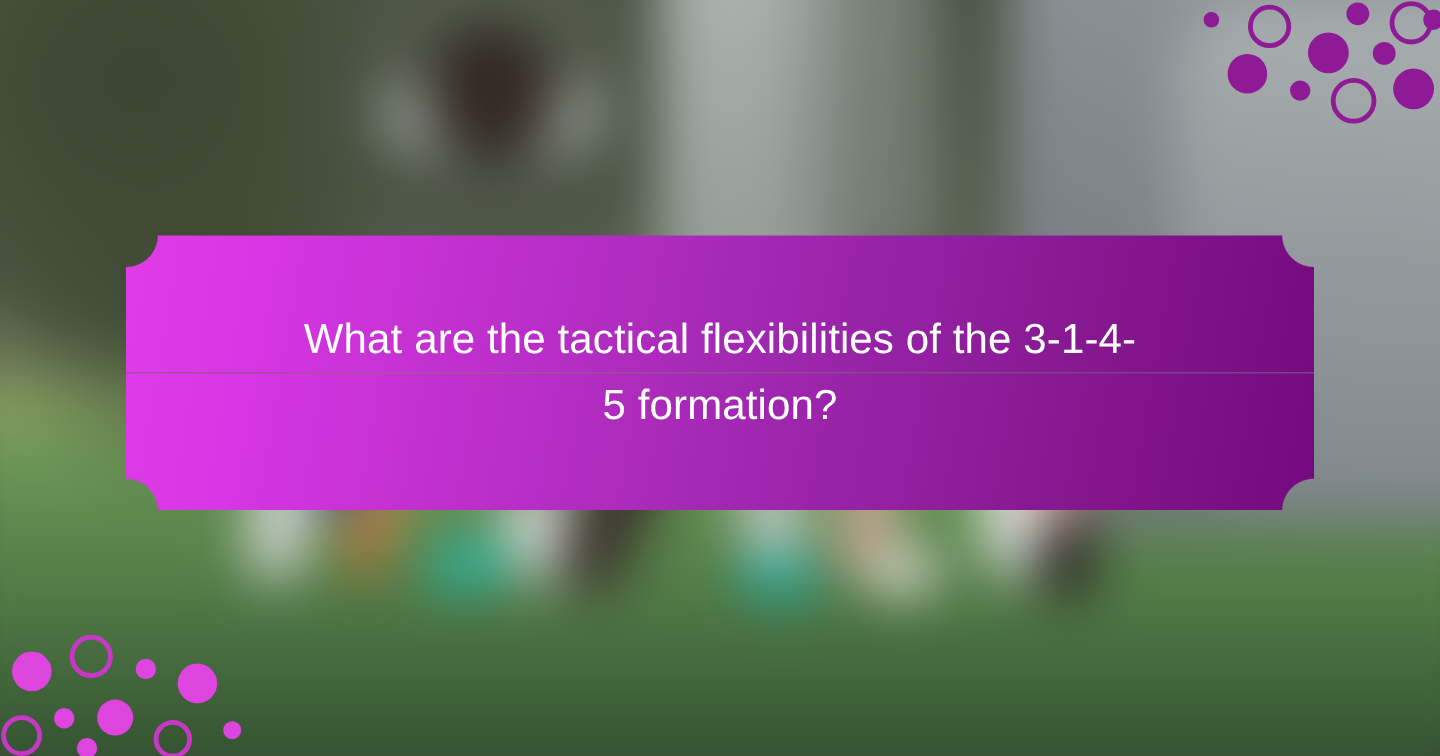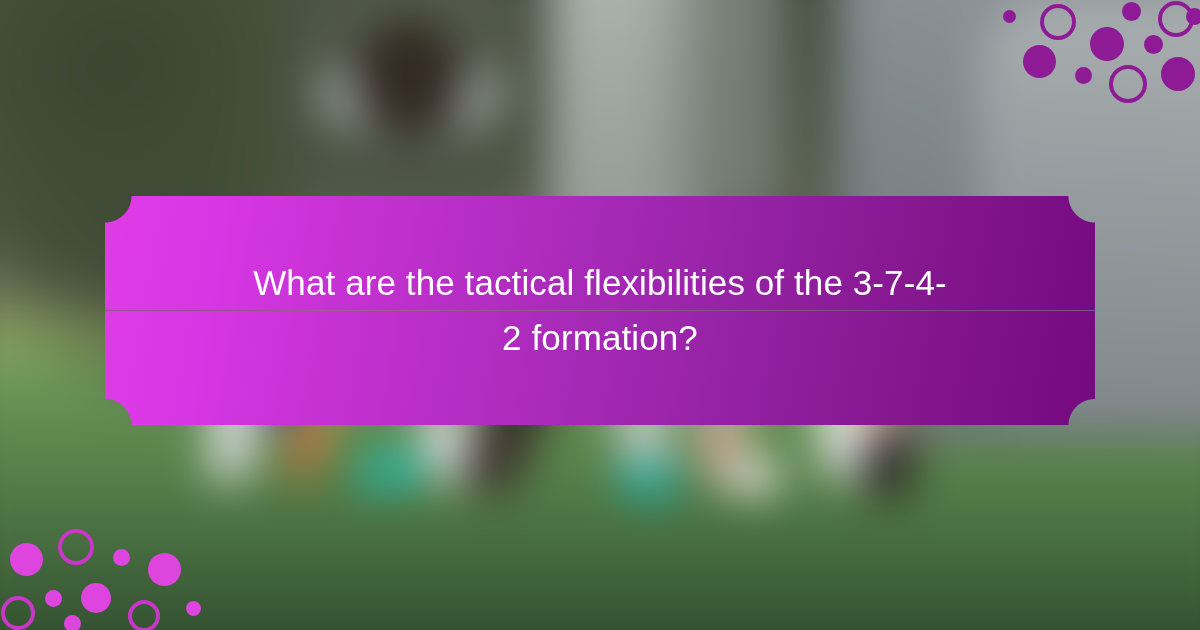--- a/index.html
+++ b/index.html
@@ -234,16 +234,16 @@
       <div class="deco-circle" style="left: 148px; top: 553px; width: 33px; height: 33px; background: rgb(222, 69, 222);"></div>
       <div class="deco-circle" style="left: 45px; top: 590px; width: 17px; height: 17px; background: rgb(222, 69, 222);"></div>
       <div class="deco-circle" style="left: 81px; top: 583px; width: 30px; height: 30px; background: rgb(222, 69, 222);"></div>
       <div class="deco-circle" style="left: 1px; top: 596px; width: 34px; height: 34px; border: 4px solid rgb(199, 56, 199); background: transparent;"></div>
       <div class="deco-circle" style="left: 128px; top: 600px; width: 32px; height: 32px; border: 4px solid rgb(199, 56, 199); background: transparent;"></div>
       <div class="deco-circle" style="left: 64px; top: 615px; width: 17px; height: 17px; background: rgb(222, 69, 222);"></div>
       <div class="deco-circle" style="left: 186px; top: 601px; width: 15px; height: 15px; background: rgb(222, 69, 222);"></div>
     </div>
 
   <div class="card">
-    <div class="card-title">What are the tactical flexibilities of the 3-7-4-2 formation?</div>
+    <div class="card-title">What are the tactical flexibilities of the 3-1-4-5 formation?</div>
   </div>
 
 </div>
 
 </body></html>

